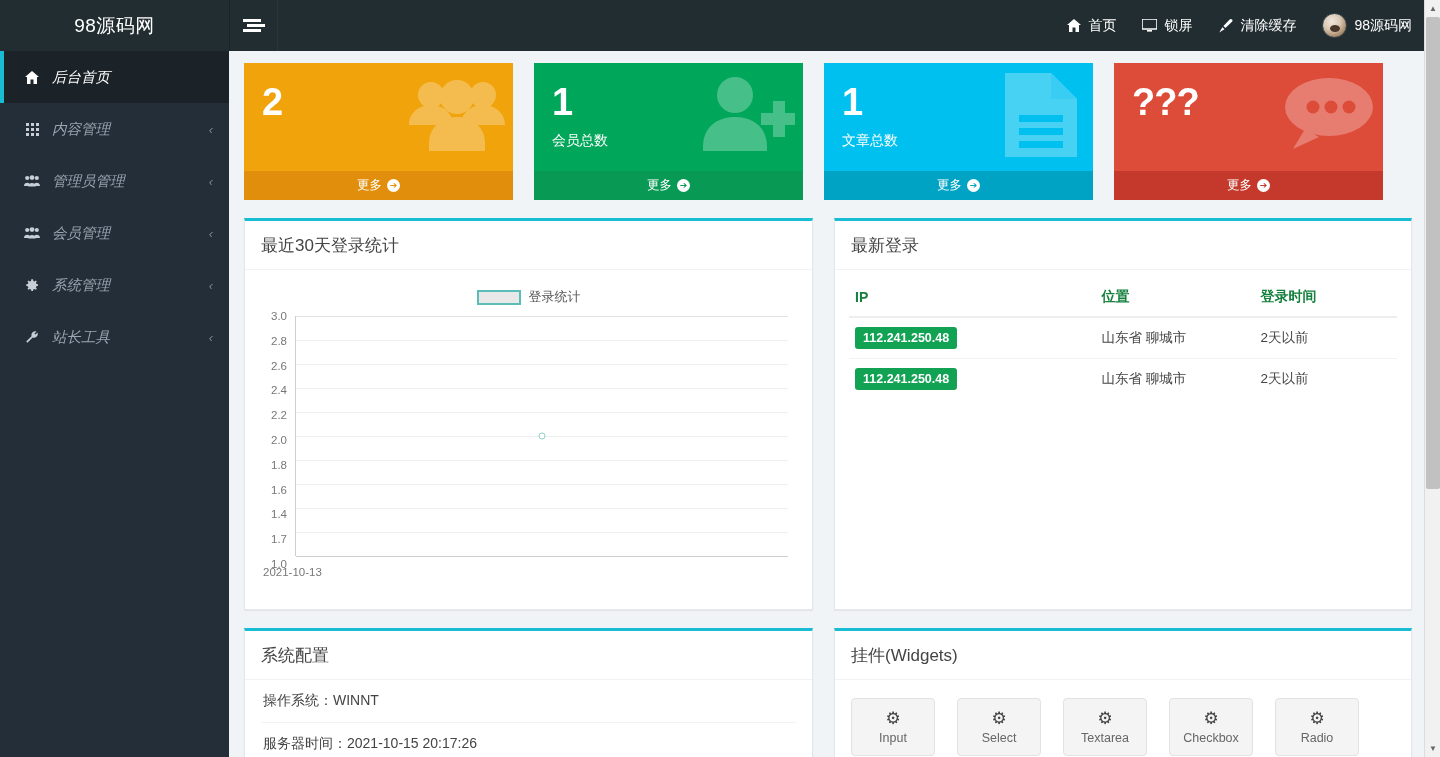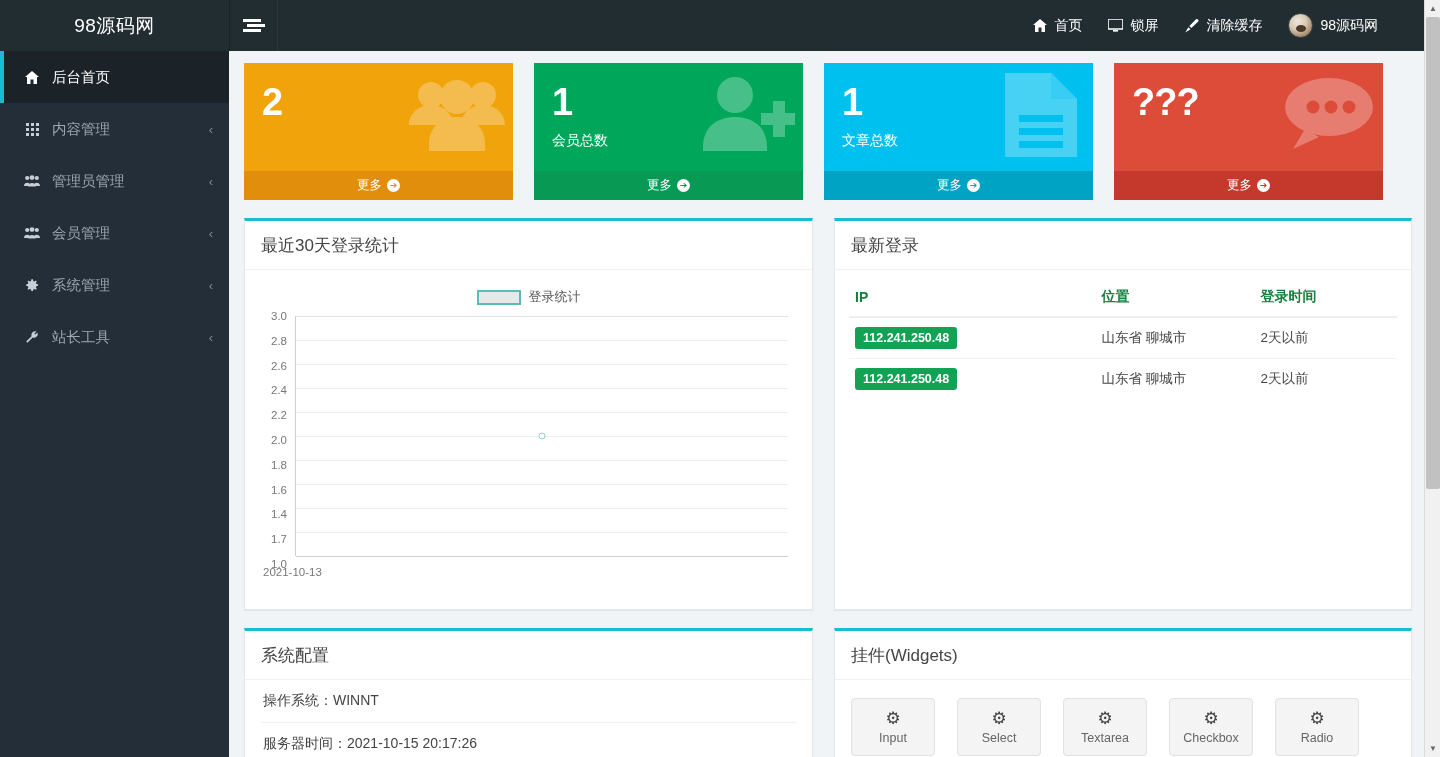--- a/index.html
+++ b/index.html
@@ -20,21 +20,21 @@
     background: #242e38;
   }
   .brand {
     height: 51px;
     background: #222d32;
     display: flex; align-items: center; justify-content: center;
     color: #ffffff;
     font-size: 19px;
     letter-spacing: .5px;
   }
-  .nav { padding-top: 0; }
+  .nav { padding-top: 0; font-style: italic; }
   .nav-item {
     position: relative;
     height: 52px;
     display: flex; align-items: center;
     padding: 0 16px 0 22px;
     color: #9aa5b1;
     font-size: 14.5px;
     cursor: pointer;
   }
   .nav-item.active {
@@ -71,21 +71,21 @@
     cursor: pointer;
     border-right: 1px solid #2b363c;
   }
   .hamburger .bars { display: flex; flex-direction: column; gap: 2px; }
   .hamburger .bars span { display: block; height: 3px; background: #ffffff; }
   .hamburger .bars span:nth-child(1) { width: 18px; }
   .hamburger .bars span:nth-child(2) { width: 18px; margin-left: 4px; }
   .hamburger .bars span:nth-child(3) { width: 18px; }
   .topnav {
     margin-left: auto; display: flex; align-items: center;
-    padding-right: 62px; gap: 26px;
+    padding-right: 28px; gap: 26px;
   }
   .topnav-item {
     display: flex; align-items: center; gap: 7px;
     color: #ffffff; font-size: 14px; cursor: pointer;
   }
   .topnav-item .ico { font-size: 13px; display: inline-flex; }
   .avatar {
     width: 25px; height: 25px; border-radius: 50%;
     background: radial-gradient(circle at 38% 32%, #efe6dc 0%, #d9c9b5 40%, #a98b6a 72%, #6b5340 100%);
     position: relative; overflow: hidden;

